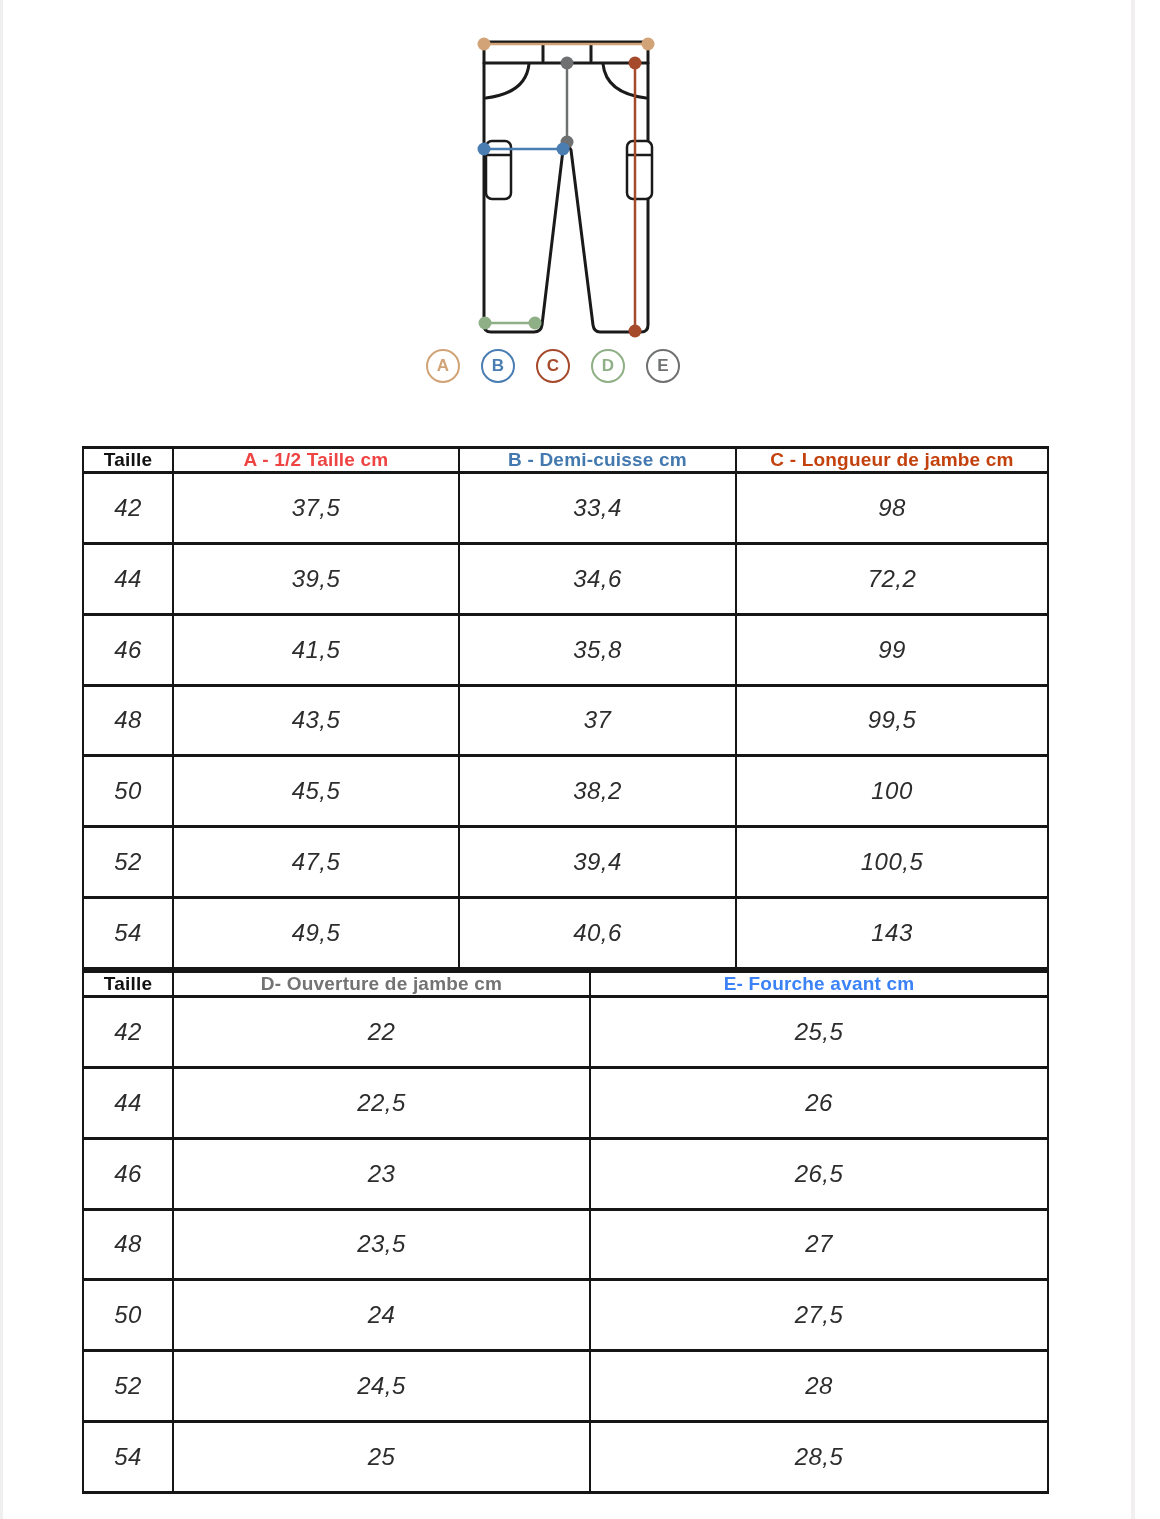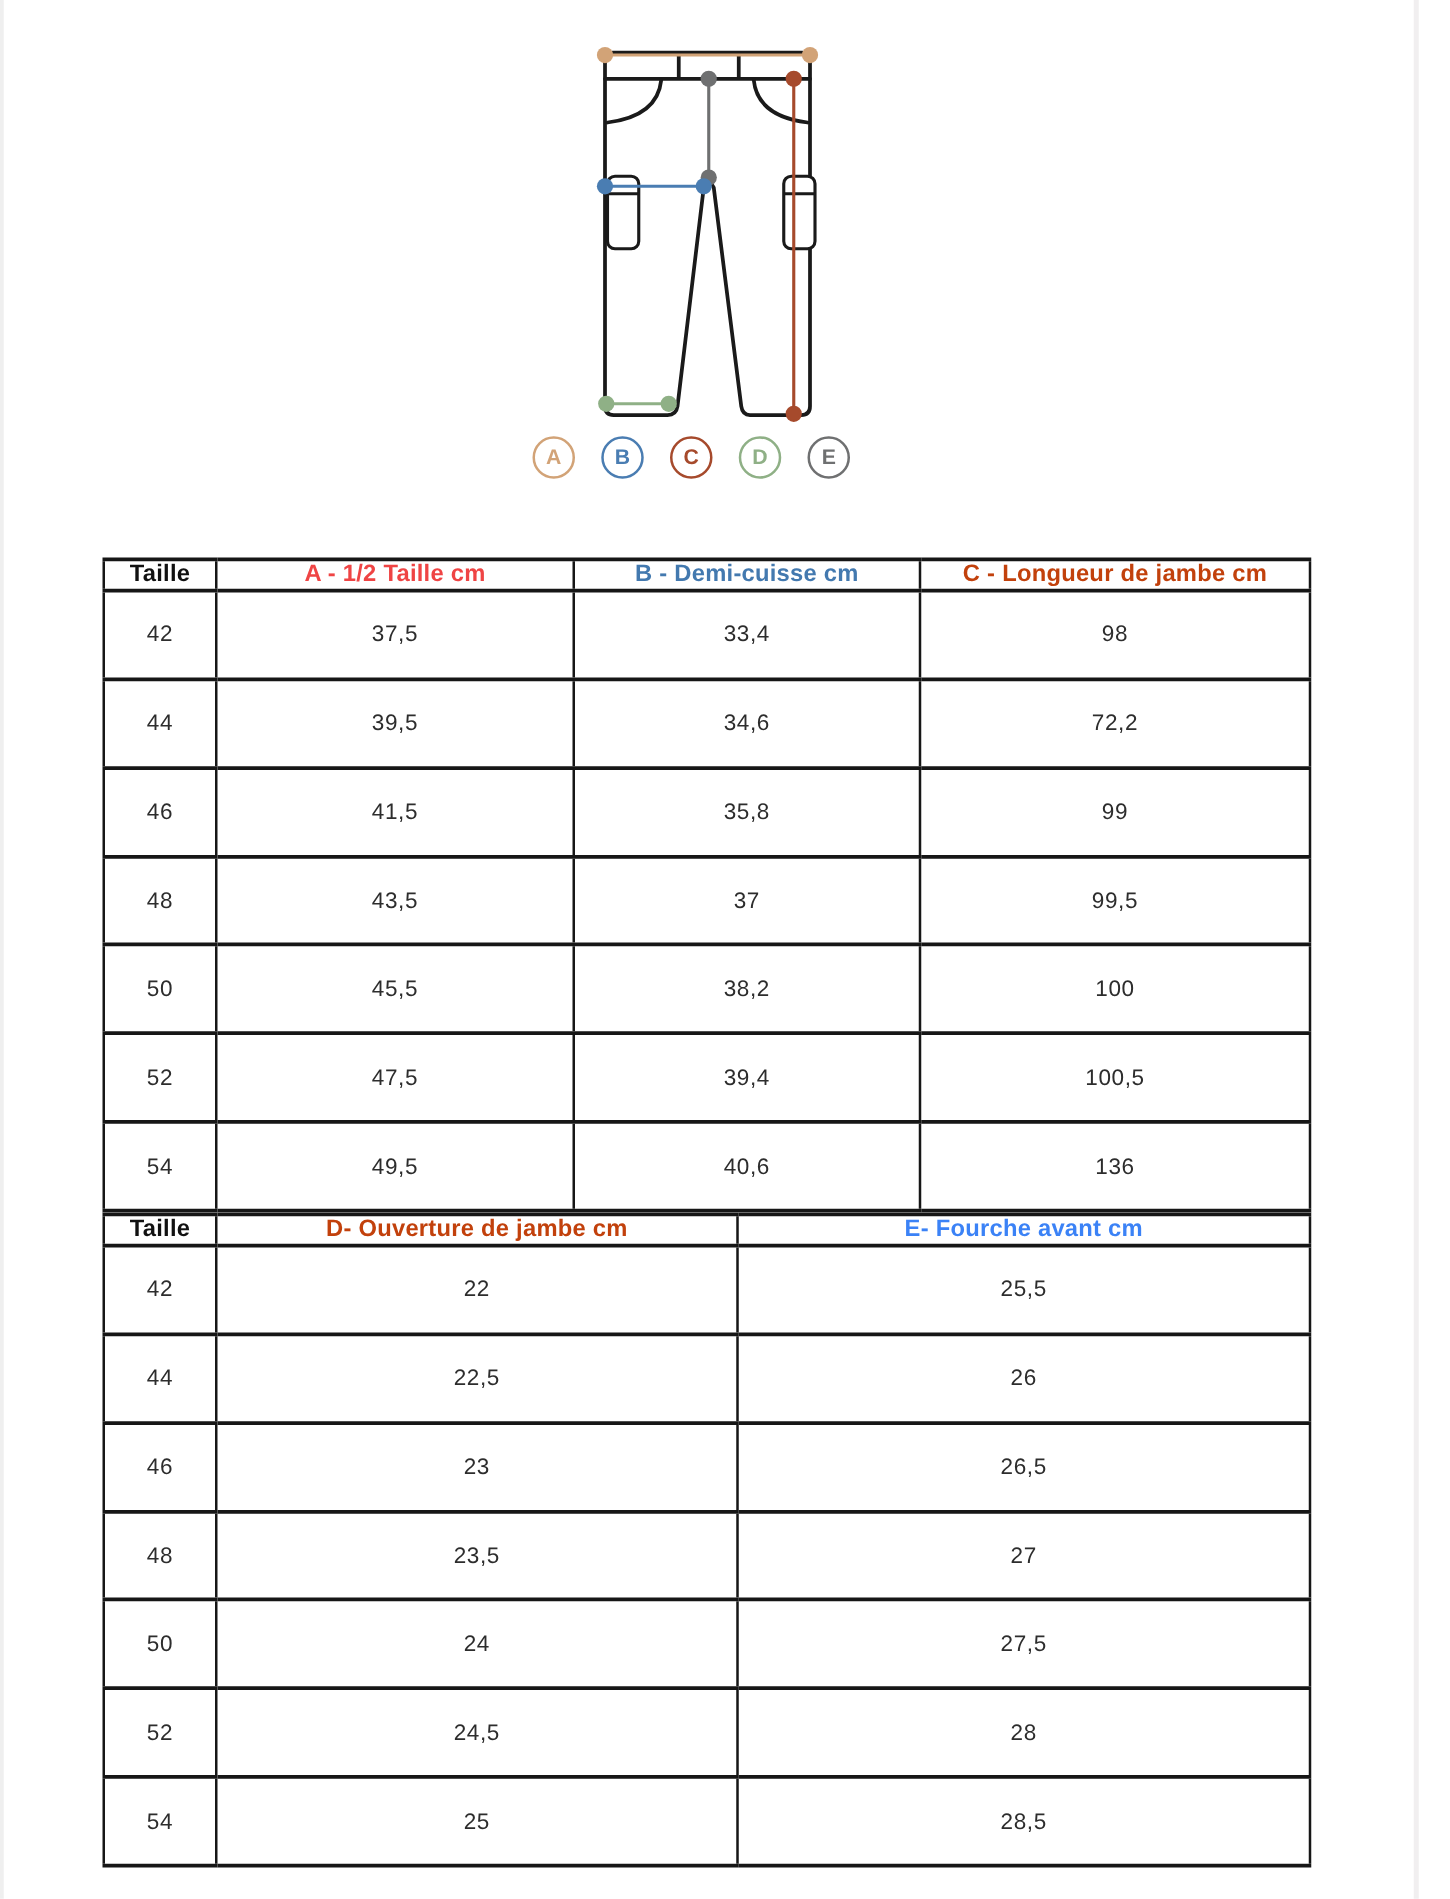--- a/index.html
+++ b/index.html
@@ -39,21 +39,21 @@
   table.size-table th, table.size-table td {
     border: 2px solid #161616;
     border-top-width: 3px; border-bottom-width: 3px;
     text-align: center; vertical-align: middle;
     padding: 0;
   }
   table.size-table th {
     font-size: 19px; font-weight: bold; letter-spacing: 0.2px;
   }
   table.size-table td {
-    font-size: 18px; font-weight: normal; color: #2d2d2d; letter-spacing: 0.5px;
+    font-size: 24px; font-weight: normal; color: #2d2d2d; letter-spacing: 0.5px; font-style: italic;
   }
   table.size-table td:first-child { color: #2d2d2d; }
 </style>
 </head>
 <body>
 
 <div class="edge-strip left"></div>
 <div class="edge-strip right"></div>
 
 <div class="diagram-wrap">
@@ -167,35 +167,35 @@
       <tr>
         <td>52</td>
         <td>47,5</td>
         <td>39,4</td>
         <td>100,5</td>
       </tr>
       <tr>
         <td>54</td>
         <td>49,5</td>
         <td>40,6</td>
-        <td>136</td>
+        <td>143</td>
       </tr>
     </tbody>
   </table>
 
 <table class="size-table second">
   <colgroup>
     <col style="width:90px">
       <col style="width:417px">
       <col style="width:458px">
   </colgroup>
 <thead>
       <tr>
         <th style="color: rgb(17, 17, 17);">Taille</th>
-        <th style="color: #c2410c; margin-left: 28px;">D- Ouverture de jambe  cm</th>
+        <th style="color: #737373; margin-left: 28px;">D- Ouverture de jambe  cm</th>
         <th style="color: #3b82f6;">E- Fourche avant cm</th>
       </tr>
     </thead>
     <tbody>
       <tr>
         <td>42</td>
         <td>22</td>
         <td>25,5</td>
       </tr>
       <tr>

